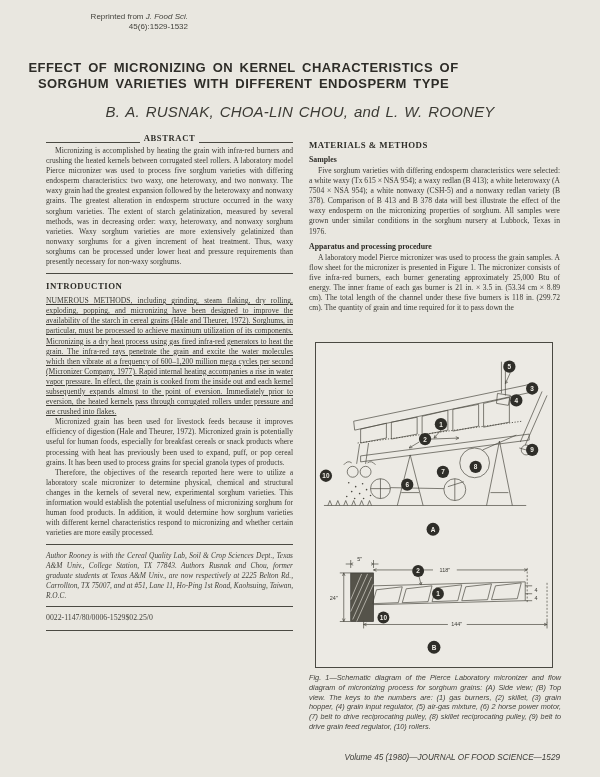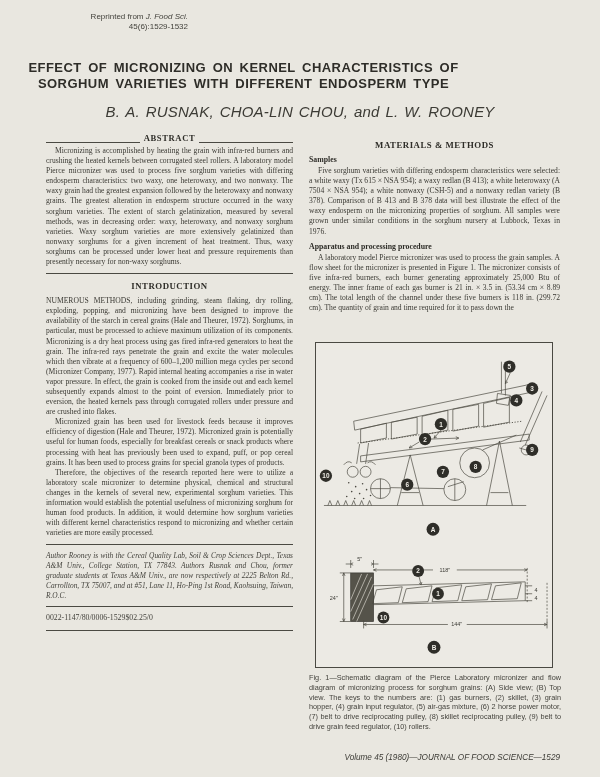--- a/index.html
+++ b/index.html
@@ -18,34 +18,34 @@
   .title{left:0;top:60px;width:487px;text-align:center;
     font-family:"Liberation Sans",sans-serif;font-weight:bold;font-size:13px;
     line-height:15.5px;letter-spacing:.45px;word-spacing:2.5px;color:#2e2d28;}
   .authors{left:0;top:103px;width:600px;text-align:center;
     font-family:"Liberation Sans",sans-serif;font-style:italic;font-size:15px;
     letter-spacing:.2px;word-spacing:1.5px;color:#3c3b35;}
   
   .col-left{left:46px;top:133px;width:247px;}
   .col-right{left:309px;top:140px;width:251px;}
   p.body{margin:0;font-size:7.6px;line-height:10.1px;text-align:justify;text-indent:9px;}
-  p.body.noindent{text-indent:0;}
+  p.body.noindent{text-indent:0;text-decoration:underline;}
   .abshead{display:flex;align-items:flex-end;margin:0 0 3px 0;}
   .abshead .rule{flex:1;border-top:1px solid #4a4942;height:0;}
   .abshead .word{padding:0 4px;font-weight:bold;font-size:8.6px;letter-spacing:.6px;color:#2e2d28;}
   .sep{border:none;border-top:1px solid #4a4942;margin:6px 0;}
-  h3.center{margin:7px 0 5px 0;text-align:center;font-size:8.8px;letter-spacing:.5px;color:#2e2d28;}
+  h3.center{margin:7px 0 5px 0;text-align:left;font-size:8.8px;letter-spacing:.5px;color:#2e2d28;}
   h4.sub{margin:5px 0 2px 0;font-size:7.8px;font-weight:bold;color:#2e2d28;}
   .footnote{font-family:Liberation Serif, serif;font-style:italic;
     font-size:7.4px;line-height:9.8px;text-align:justify;margin:4px 0;color:#44433d;}
   .issn{ text-align:left;font-size:7.8px;line-height:10.5px;margin:4px 0;color:#44433d;}
   
   .figbox{left:315px;top:342px;width:236px;height:324px;border:1px solid #4a4942;background:#eceae4;}
   .caption{left:309px;top:673px;width:252px;
-    font-family:"Liberation Sans",sans-serif;
+    font-family:"Liberation Sans",sans-serif;font-style:italic;
     font-size:7.3px;line-height:9.8px;text-align:justify;color:#44433d;}
   .pagefooter{left:309px;top:753px;width:251px;text-align:right;
     font-family:"Liberation Sans",sans-serif;font-style:italic;font-size:8.2px;color:#3c3b35;}
   svg .ink{stroke:#4a4840;stroke-width:.7;fill:none;}
   svg .badge{fill:#2f2e29;}
   svg .badgetxt{fill:#f0eee7;font-family:"Liberation Sans",sans-serif;font-size:6.5px;font-weight:bold;text-anchor:middle;}
   svg .dimtxt{fill:#3a3933;font-family:"Liberation Sans",sans-serif;font-size:5.5px;text-anchor:middle;}
   svg .dash{stroke:#4a4840;stroke-width:.7;fill:none;stroke-dasharray:2 1.6;}
   svg .dot{stroke:#4a4840;stroke-width:.9;fill:none;stroke-dasharray:1.2 1.6;}
 </style>

